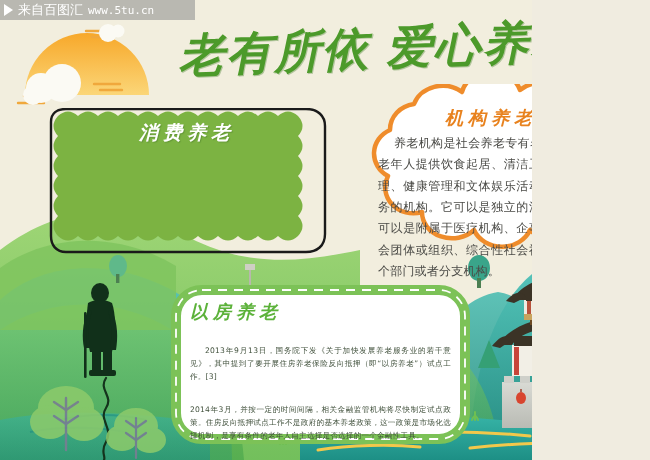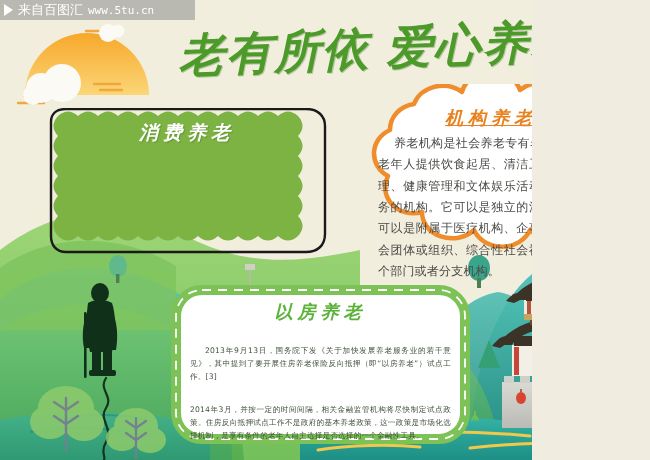--- a/index.html
+++ b/index.html
@@ -62,32 +62,32 @@
     padding:0 6px;
     text-shadow:0 0 1px rgba(80,130,50,.4);
   }
 
   
   #card-org{left:352px;top:84px;width:278px;height:166px;}
   #card-org .cloudsvg{position:absolute;inset:0;}
   #card-org .inner{position:absolute;left:26px;top:22px;right:26px;bottom:26px;z-index:3;}
   #card-org .c-title{
     text-align:center;color:#e8821e;font-size:18px;font-weight:bold;letter-spacing:5px;
-    font-family:"DejaVu Serif","Liberation Serif",serif;font-style:italic;margin-bottom:3px;text-decoration:underline;
+    font-family:"DejaVu Serif","Liberation Serif",serif;font-style:italic;margin-bottom:3px;
   }
   #card-org .c-body{
     color:#4a4a46;font-size:12px;line-height:1.78;text-align:justify;text-indent:16px;letter-spacing:.2px;
   }
 
   
   #card-house{left:168px;top:282px;width:305px;height:165px;}
   #card-house .roadsvg{position:absolute;inset:0;}
   #card-house .inner{position:absolute;left:22px;top:18px;right:22px;bottom:16px;z-index:3;}
   #card-house .c-title{
-    text-align:center;color:#5cb23a;font-size:18px;font-weight:bold;letter-spacing:5px;
+    color:#5cb23a;font-size:18px;font-weight:bold;letter-spacing:5px;
     font-family:"DejaVu Serif","Liberation Serif",serif;font-style:italic;margin-bottom:4px;
   }
   #card-house .c-body{
     color:#3f4f3a;font-size:7.6px;line-height:1.72;text-align:justify;letter-spacing:.2px;margin-top:20px;
   }
   #card-house .p1{text-indent:15px;}
   #card-house .p2{text-indent:0px;}
 
   .bulb{position:absolute;left:586px;top:78px;width:40px;height:46px;z-index:45;}
 </style>

